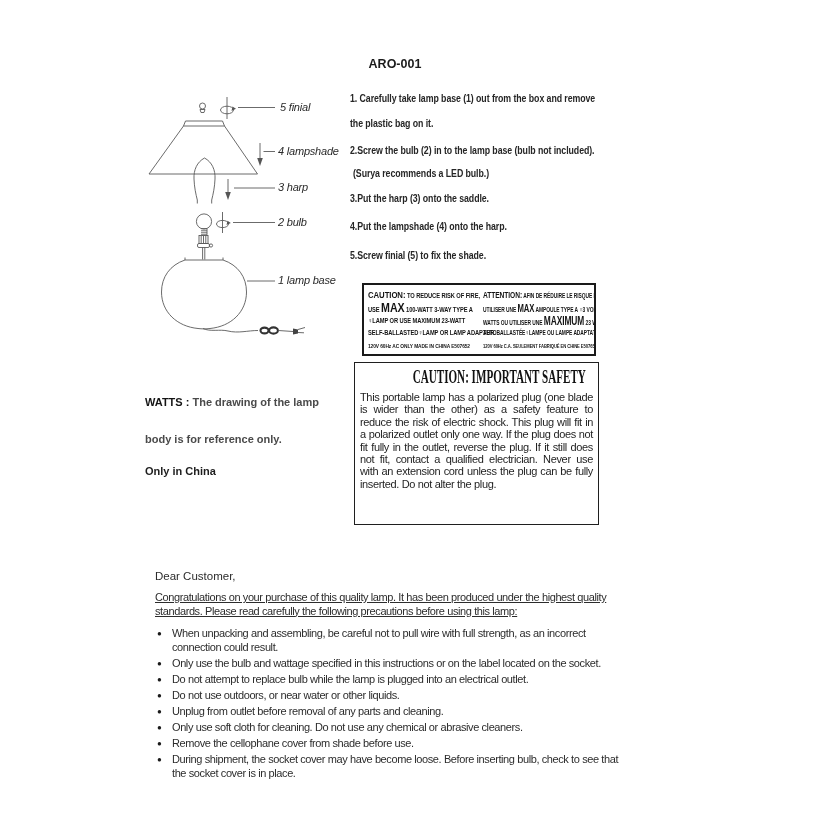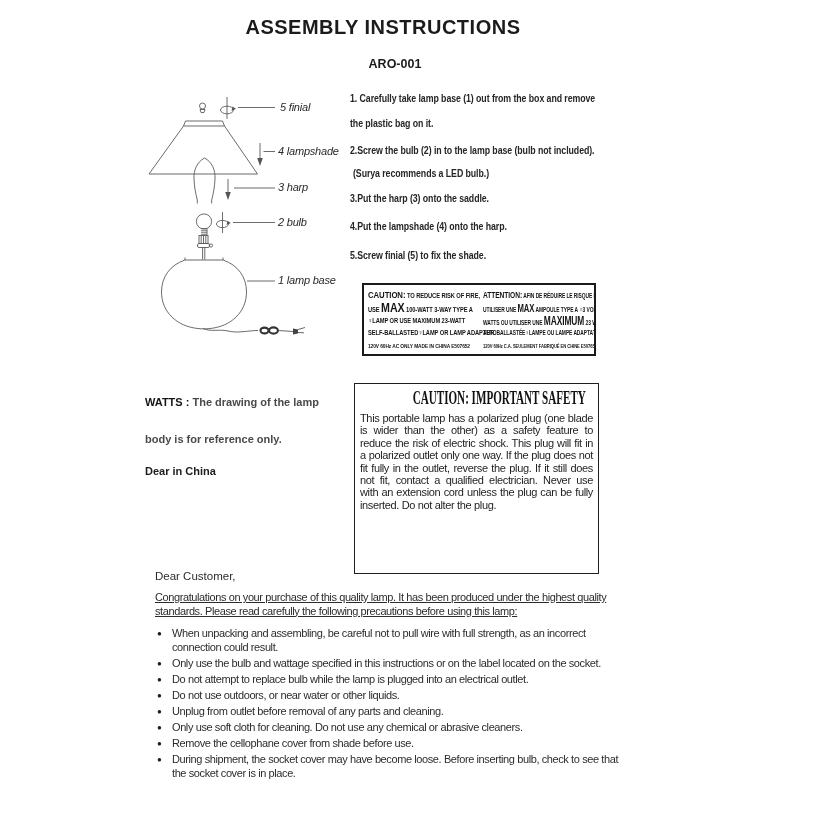--- a/index.html
+++ b/index.html
@@ -25,21 +25,21 @@
   .rl{display:block;white-space:nowrap;font-size:7px;line-height:12.8px;height:12.8px;
       transform:scaleX(0.82);transform-origin:0 50%;letter-spacing:-0.1px;}
   .rcol.fr .rl{transform:scaleX(0.70);}
   .rcap{font-size:9.5px;}
   .rmax{font-size:13px;}
   .rcol.fr .rmax{font-size:11px;}
   .rmaximum{font-size:12px;}
   .rsmall{font-size:5.9px;}
 
   
-  .safety-box{position:absolute;left:354px;top:383px;width:245px;height:191px;
+  .safety-box{position:absolute;left:354px;top:362px;width:245px;height:163px;
               border:1.5px solid #1f1f1f;background:#fff;box-sizing:border-box;overflow:hidden;}
   .sh-line{text-align:center;overflow:visible;white-space:nowrap;}
   .sh{display:inline-block;font-family:"Liberation Serif",serif;font-weight:bold;
       font-size:18.5px;line-height:21px;color:#111;transform:scaleX(0.6);
       transform-origin:50% 50%;white-space:nowrap;}
   .sbody{margin:3px 5px 0 5px;font-size:11px;line-height:12.4px;letter-spacing:-0.35px;
          text-align:justify;color:#1e1e1e;}
 
   
   .noteline{position:absolute;left:145px;font-size:11px;font-weight:bold;white-space:nowrap;}
@@ -55,21 +55,20 @@
   .li{display:flex;margin-bottom:2.5px;font-size:11px;line-height:13.6px;
       letter-spacing:-0.4px;color:#2c2c2c;}
   .li .dot{flex:0 0 auto;width:15px;margin-left:2px;font-size:8px;line-height:13.6px;color:#1a1a1a;}
   .li .txt{flex:1 1 auto;}
 </style>
 </head>
 <body>
 
 <div class="page">
 
-  <div class="title">ASSEMBLY INSTRUCTIONS</div>
   <div class="model">ARO-001</div>
 
   <svg style="position:absolute;left:140px;top:95px;" width="205" height="245" viewBox="140 95 205 245" fill="none" stroke="#5a5a5a" stroke-width="0.9">
 
     <g>
       <circle cx="202.5" cy="106" r="3"></circle>
       <path d="M200,109.5 L205,109.5 L204,112.5 L201,112.5 Z"></path>
     </g>
     <g>
       <line x1="227" y1="97" x2="227" y2="119"></line>
@@ -174,21 +173,21 @@
     </div>
   </div>
 
   <div class="safety-box">
     <div class="sh-line" style="margin-top:4px;"><span class="sh">CAUTION: IMPORTANT SAFETY</span></div>
     <div class="sbody">This portable lamp has a polarized plug (one blade is wider than the other) as a safety feature to reduce the risk of electric shock. This plug will fit in a polarized outlet only one way. If the plug does not fit fully in the outlet, reverse the plug. If it still does not fit, contact a qualified electrician. Never use with an extension cord unless the plug can be fully inserted. Do not alter the plug.</div>
   </div>
 
   <div class="noteline" style="top:396px;"><span class="note-label">WATTS :</span><span class="note-gray"> The drawing of the lamp</span></div>
   <div class="noteline note-gray" style="top:433px;">body is for reference only.</div>
-  <div class="noteline made-in" style="top:465px;">Dear in China</div>
+  <div class="noteline made-in" style="top:465px;">Only in China</div>
 
   <div class="salutation">Dear Customer,</div>
   <div class="intro">Congratulations on your purchase of this quality lamp. It has been produced under the highest quality standards. Please read carefully the following precautions before using this lamp:</div>
 
   <div class="precautions">
     <div class="li">
         <span class="dot">●</span>
         <span class="txt">When unpacking and assembling, be careful not to pull wire with full strength, as an incorrect connection could result.</span>
       </div>
     <div class="li">

